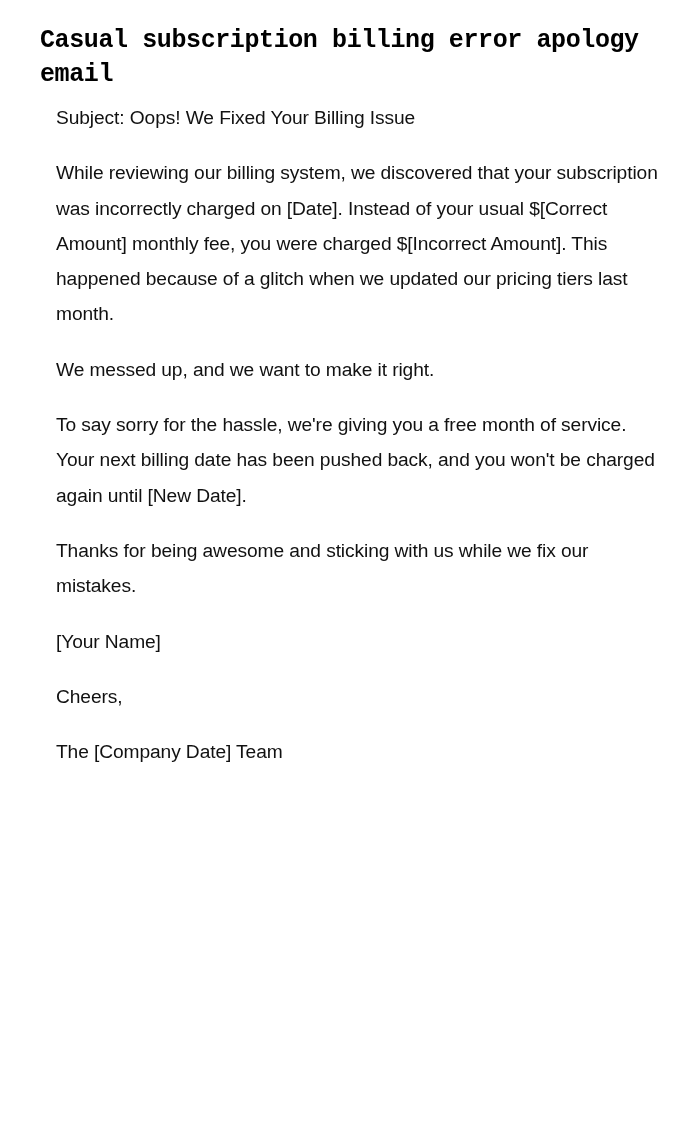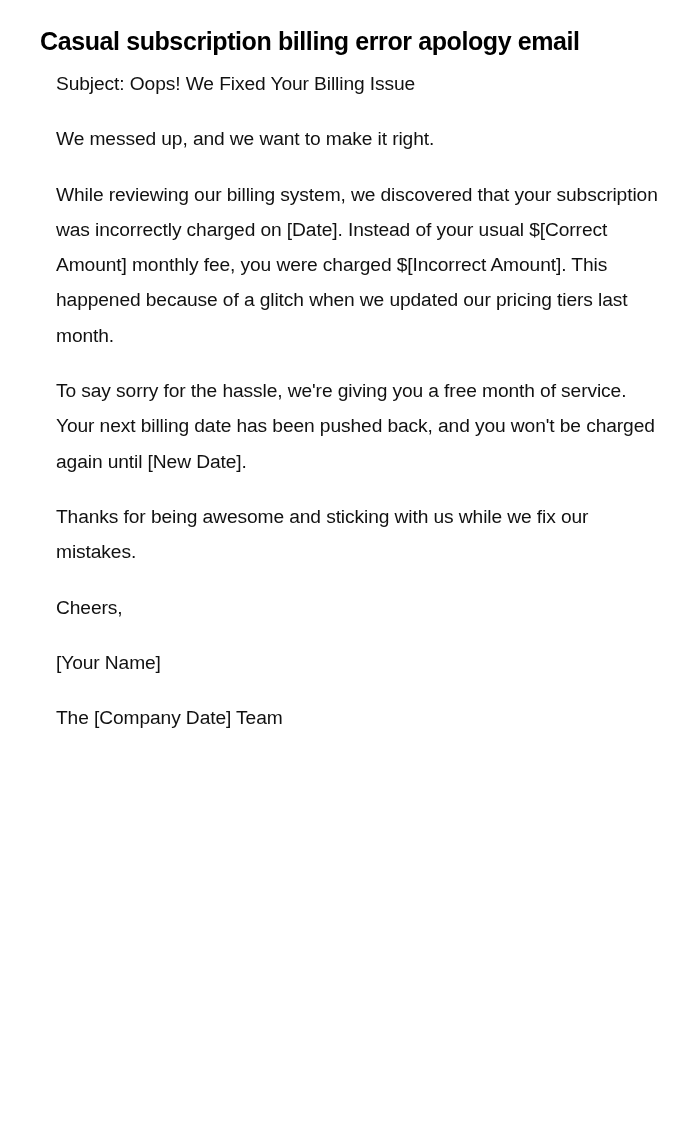--- a/index.html
+++ b/index.html
@@ -14,21 +14,21 @@
       font-family: "Liberation Sans", "DejaVu Sans", sans-serif;
       color: #111111;
     }
     .doc {
       position: relative;
       padding: 24px 40px 0 40px;
       box-sizing: border-box;
       width: 700px;
     }
     .doc-title {
-      font-family: Liberation Sans, sans-serif;
+      font-family: Liberation Mono, monospace;
       font-weight: bold;
       font-size: 25px;
       line-height: 34px;
       margin: 0 0 8px 0;
       letter-spacing: -0.4px;
       color: #000000;
     }
     .para {
       font-size: 19.2px;
       line-height: 35.3px;
@@ -36,20 +36,20 @@
       letter-spacing: -0.1px;
       color: #111111;
     }
   </style>
 </head>
 <body>
 
 <div class="doc">
   <h1 class="doc-title">Casual subscription billing error apology email</h1>
   <p class="para">Subject: Oops! We Fixed Your Billing Issue</p>
+  <p class="para">While reviewing our billing system, we discovered that your subscription was incorrectly charged on [Date]. Instead of your usual $[Correct Amount] monthly fee, you were charged $[Incorrect Amount]. This happened because of a glitch when we updated our pricing tiers last month.</p>
   <p class="para">We messed up, and we want to make it right.</p>
-  <p class="para">While reviewing our billing system, we discovered that your subscription was incorrectly charged on [Date]. Instead of your usual $[Correct Amount] monthly fee, you were charged $[Incorrect Amount]. This happened because of a glitch when we updated our pricing tiers last month.</p>
   <p class="para">To say sorry for the hassle, we're giving you a free month of service. Your next billing date has been pushed back, and you won't be charged again until [New Date].</p>
   <p class="para">Thanks for being awesome and sticking with us while we fix our mistakes.</p>
+  <p class="para">[Your Name]</p>
   <p class="para">Cheers,</p>
-  <p class="para">[Your Name]</p>
   <p class="para">The [Company Date] Team</p>
 </div>
 
 </body></html>

